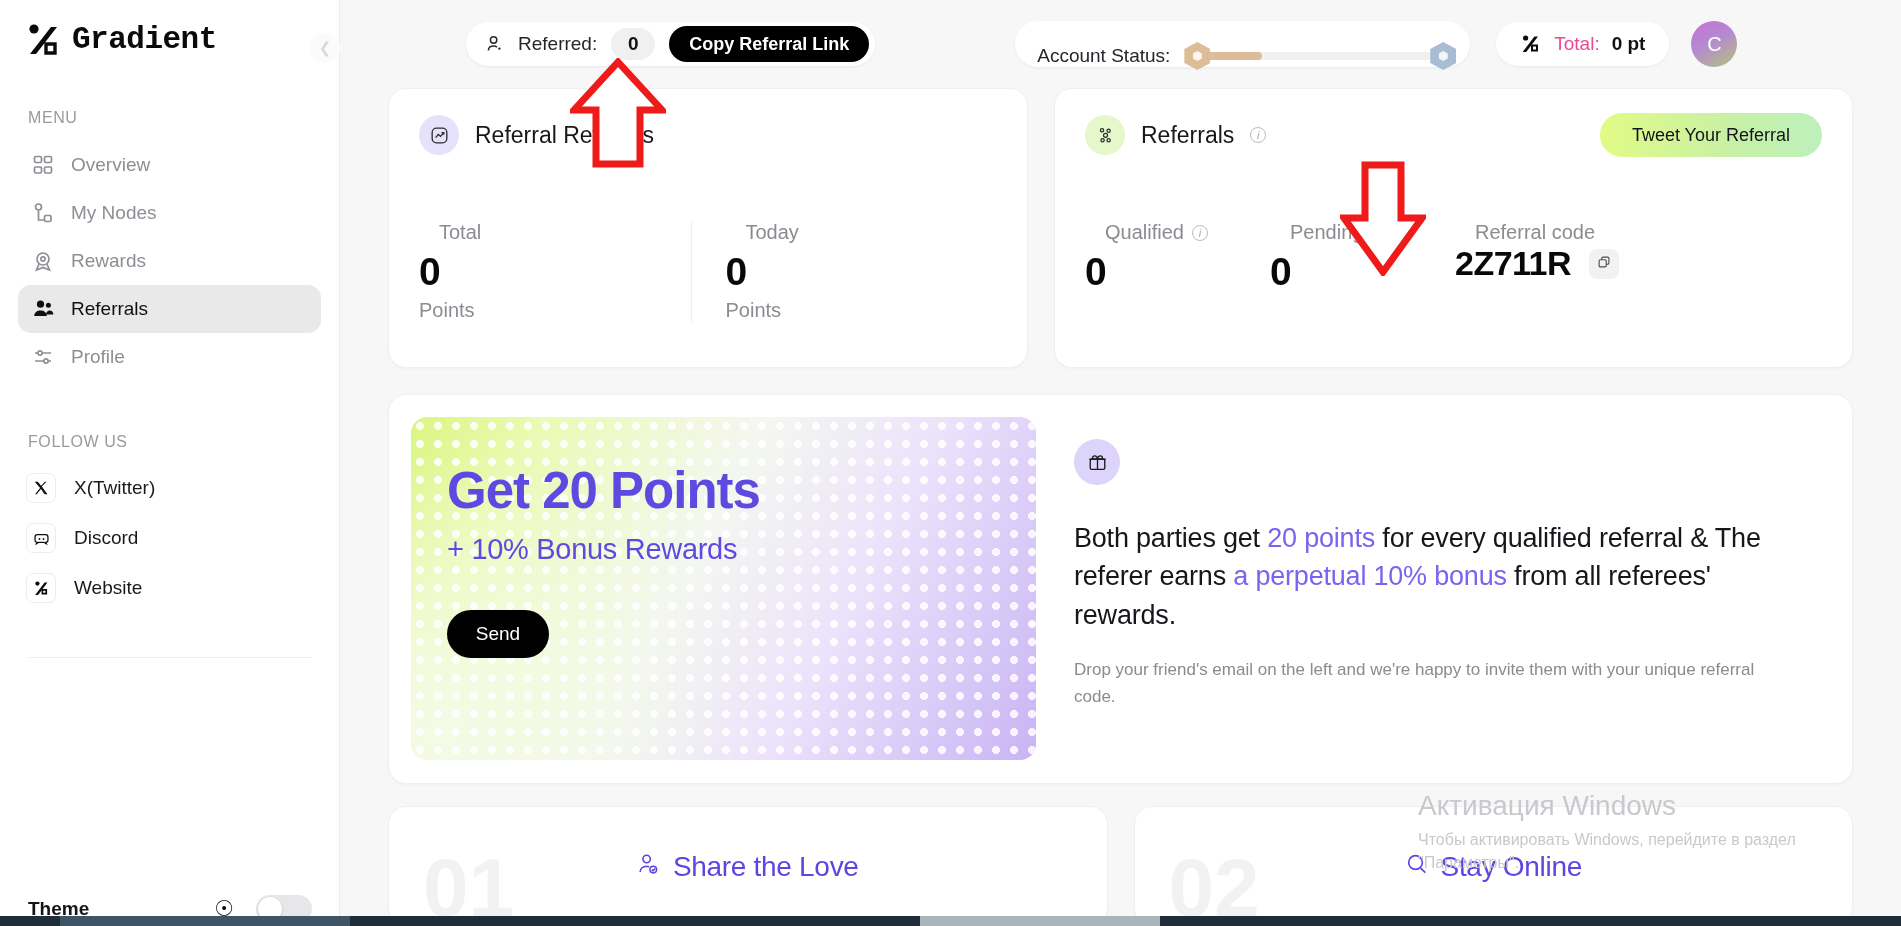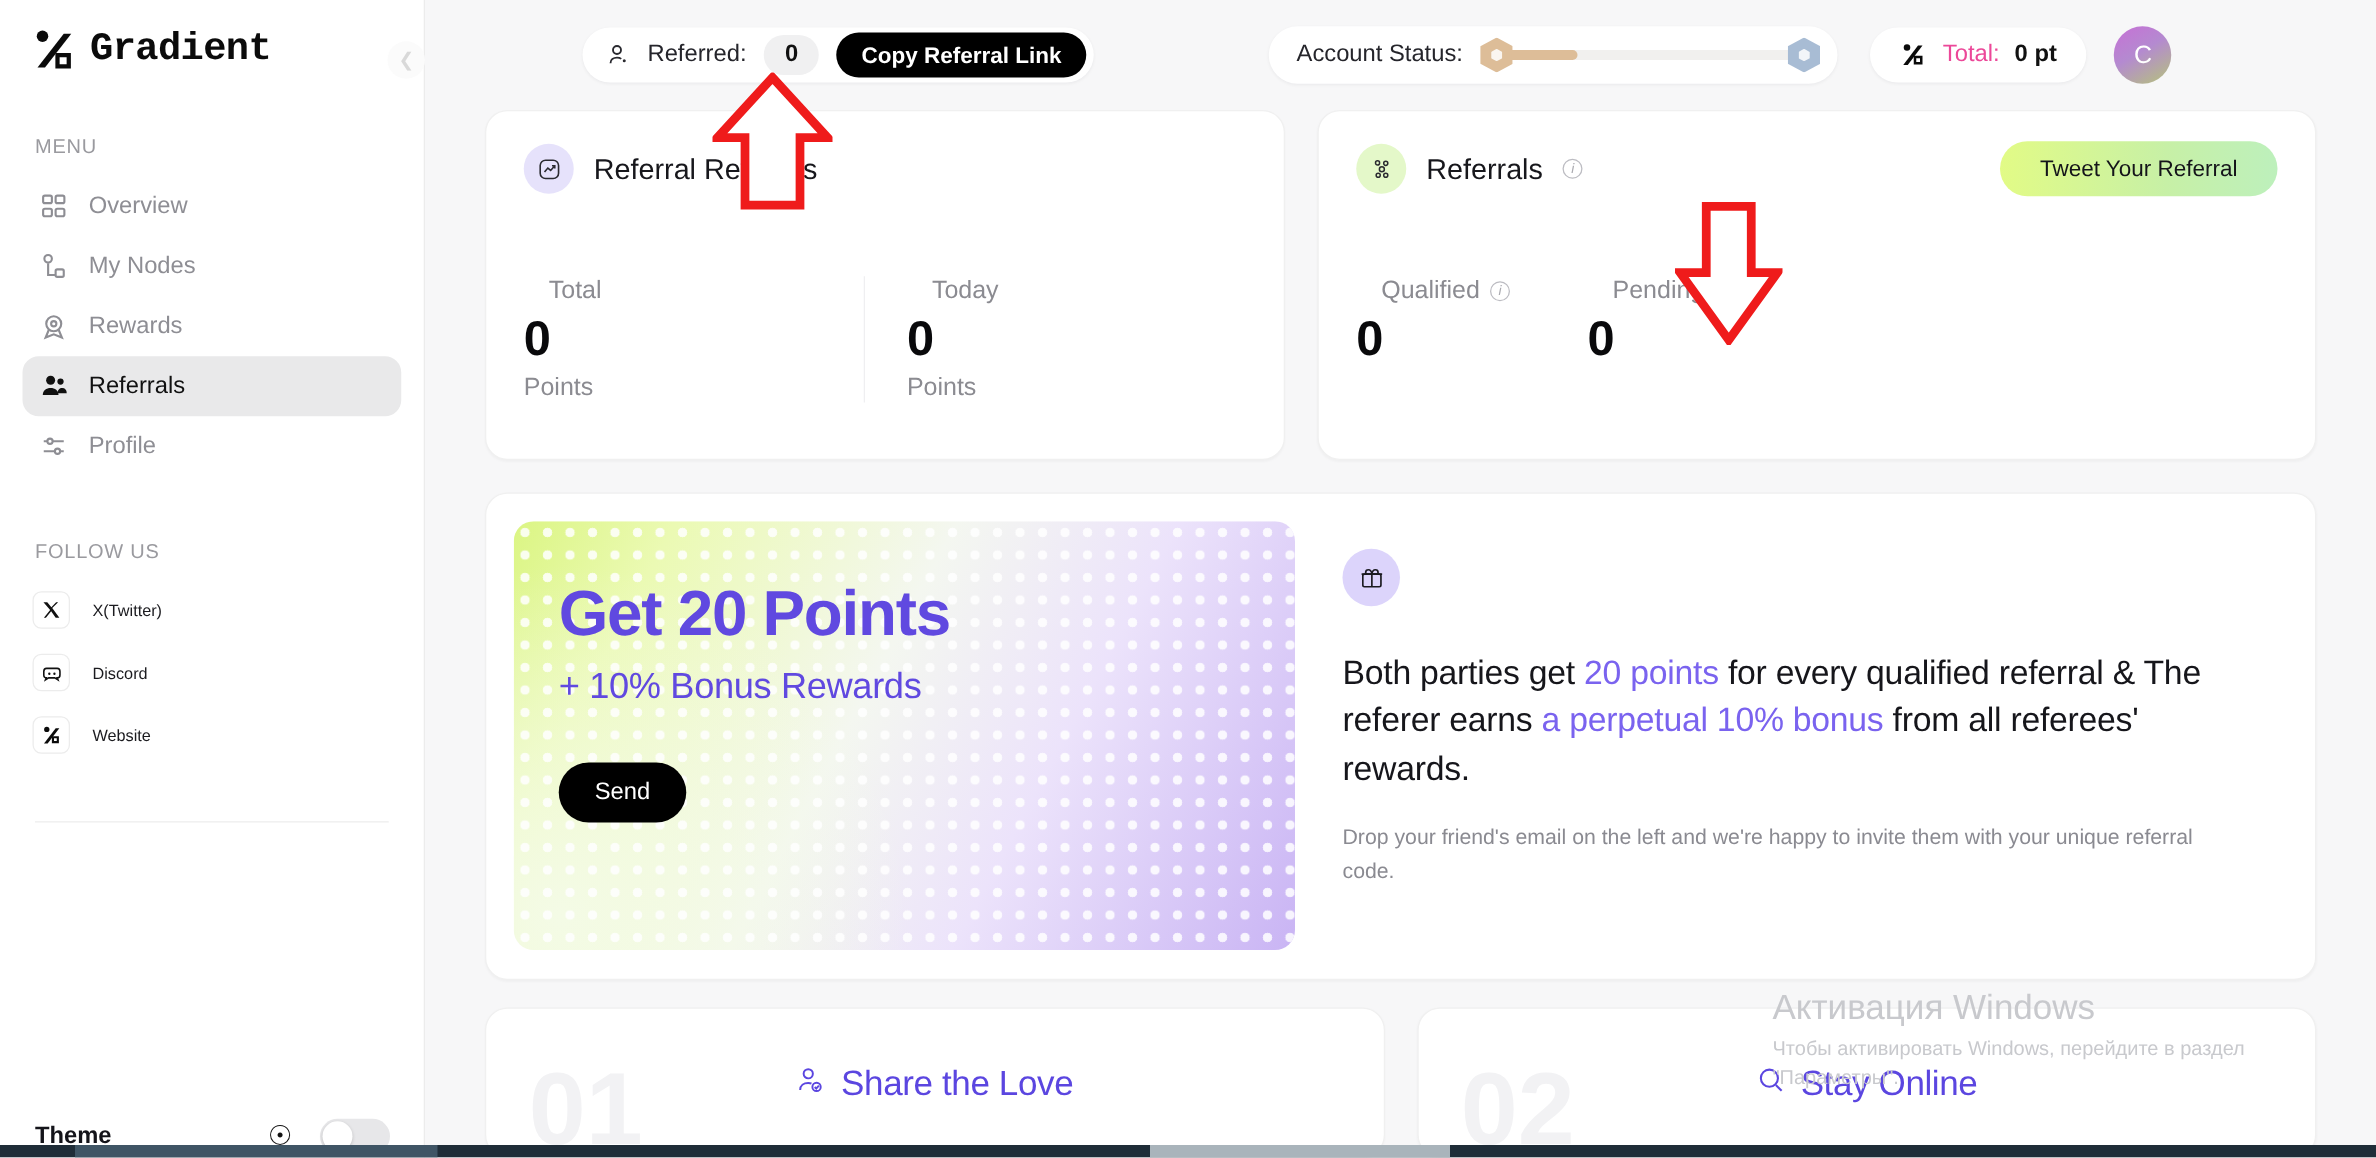--- a/index.html
+++ b/index.html
@@ -39,21 +39,21 @@
     margin:0 18px; height:48px; padding-left:14px;
     border-radius:13px; color:#8e8e94; font-size:19px;
   }
   .nav-item.active{ background:#e9e9ea; color:#111; font-weight:400; }
   .nav-item .ico{ width:22px; height:22px; flex:none; display:block; }
   #follow{ margin-top:52px; }
   #follow-list{ margin-top:12px; }
   .soc-item{
     display:flex; align-items:center; gap:18px;
     margin:0 18px; height:50px; padding-left:8px;
-    color:#1b1b1f; font-size:13px;
+    color:#1b1b1f; font-size:19px;
   }
   .soc-box{
     width:30px;height:30px;flex:none;border:1px solid #ececec;border-radius:7px;
     display:flex;align-items:center;justify-content:center;background:#fff;
   }
   #side-divider{ height:1px; background:#ededed; margin:44px 28px 0 28px; }
   #theme-row{
     position:absolute; left:0; bottom:-6px; width:340px;
     display:flex; align-items:center; padding:0 28px;
     height:46px;
@@ -83,21 +83,21 @@
     background:#f0f0f1; border-radius:999px; min-width:44px; height:32px;
     display:flex;align-items:center;justify-content:center;
     font-size:19px; font-weight:bold; color:#111;
   }
   #copy-ref-btn{
     background:#000; color:#fff; border-radius:999px; height:36px;
     padding:0 20px; display:flex; align-items:center;
     font-size:18px; font-weight:bold; white-space:nowrap;
   }
 
-  #status-pill{ margin-left:140px; height:46px; width:455px; padding:0 14px 0 22px; gap:14px; }
+  #status-pill{ margin-left:140px; height:46px; width:455px; padding:0 14px 0 22px; gap:14px;align-items:flex-end; }
   #status-pill .lbl{ font-size:19px; color:#25252b; white-space:nowrap; }
   #slider{ position:relative; flex:1; height:22px; display:flex; align-items:center; }
   #slider .track{
     position:absolute; left:12px; right:12px; height:8px; border-radius:4px;
     background:#f1f0ee;
   }
   #slider .fill{
     position:absolute; left:12px; width:95px; height:8px; border-radius:4px;
     background:#ddbd98;
   }
@@ -473,20 +473,34 @@
           </div>
           <div class="stat-value">0</div>
         </div>
         <div class="stat">
           <div class="stat-label">
             <span>Pending</span>
             <span class="info-i">i</span>
           </div>
           <div class="stat-value">0</div>
         </div>
+        <div class="stat">
+          <div class="stat-label">Referral code</div>
+          <div id="code-row">
+            <span id="code-value">2Z711R</span>
+            <span id="copy-code-btn">
+              <span>
+                <svg viewBox="0 0 16 16" width="14" height="14" fill="none" stroke="#4a4a52" stroke-width="1.3">
+                    <rect x="5.4" y="2.4" width="8.2" height="8.2" rx="1.6"></rect>
+                    <rect x="2.4" y="5.4" width="8.2" height="8.2" rx="1.6" fill="#f2f2f3"></rect>
+                  </svg>
+              </span>
+            </span>
+          </div>
+        </div>
       </div>
     </div>
   </section>
 
   <section class="row" id="row2">
     <div class="card" id="promo-card">
 
       <div id="promo-banner">
         <div id="promo-dots"></div>
         <div id="promo-inner">

